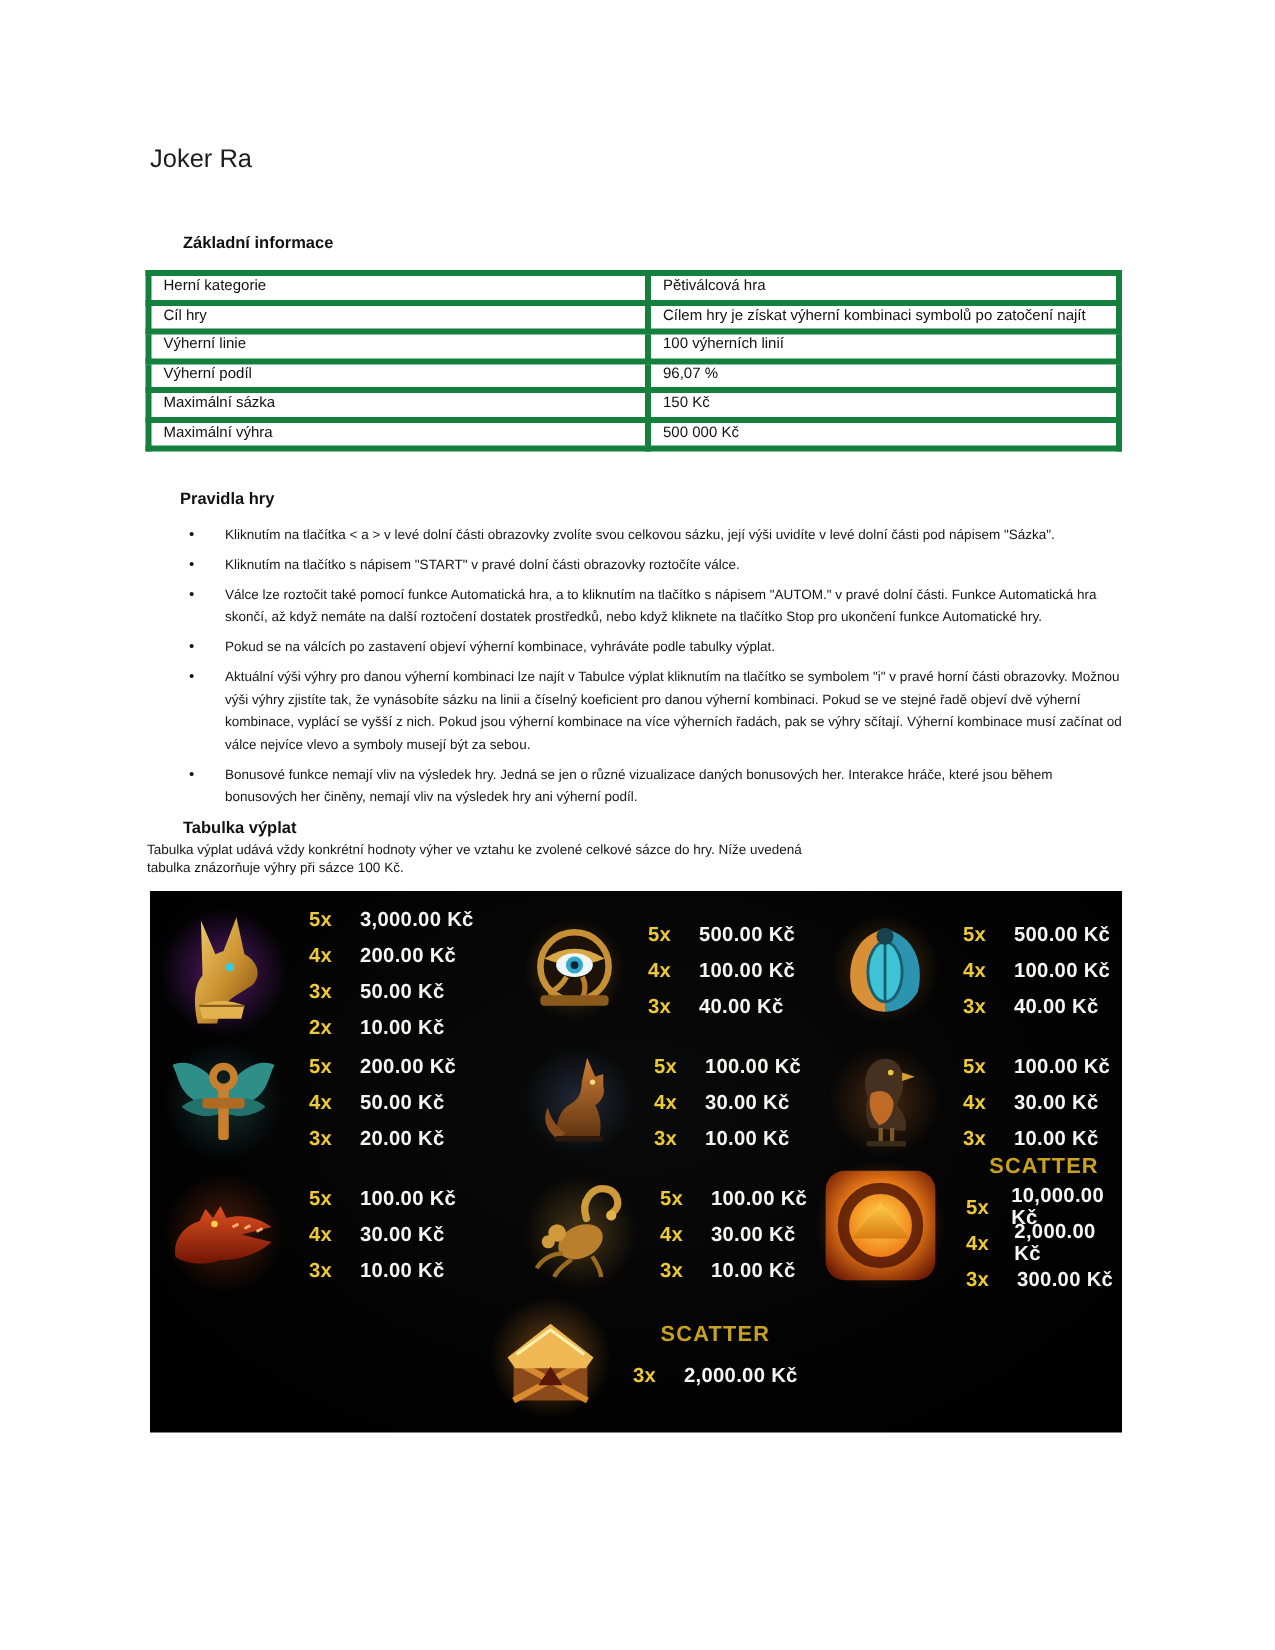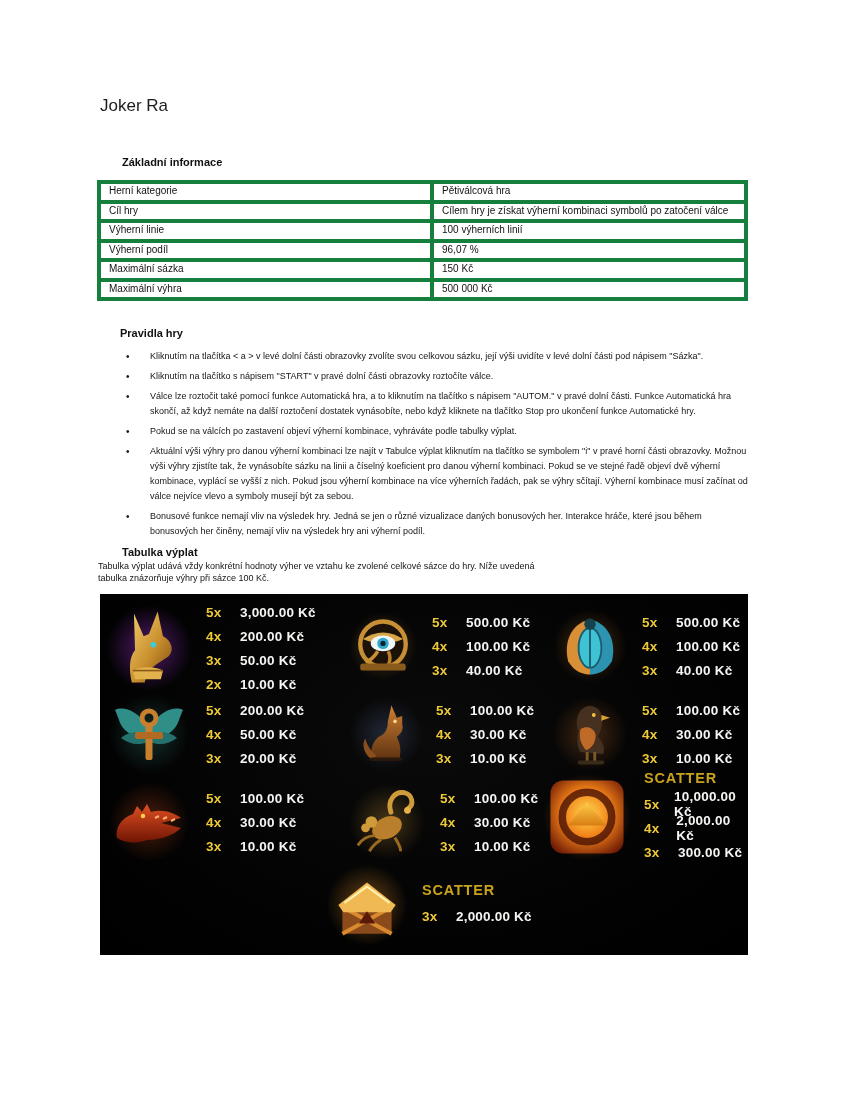--- a/index.html
+++ b/index.html
@@ -29,21 +29,21 @@
   .panel { position:absolute; left:100px; top:594px; width:648px; height:361px;
            background:radial-gradient(ellipse at 50% 40%, #0a0a0a 0%, #020202 70%, #000 100%); }
 
   .cell { position:absolute; display:flex; align-items:center; }
   .sym { position:relative; display:flex; align-items:center; justify-content:center; flex:none; }
   .sym svg { position:relative; width:100%; height:100%; }
   .lines { margin-left:14px; }
   .pline { display:flex; align-items:center; height:24px; }
   .mult { width:34px; font-weight:700; font-size:13.5px; color:#eec937; letter-spacing:.2px; }
   .amt  { font-weight:700; font-size:13.5px; color:#f5f5f3; letter-spacing:.2px; }
-  .scatter-label { font-weight:700; font-size:14.5px; color:#c9a21d; letter-spacing:.8px; height:22px; }
+  .scatter-label { font-weight:700; font-size:14.5px; color:#c9a21d; letter-spacing:.8px; height:22px;text-align:center; }
 
   
   .glow-anubis   { background:radial-gradient(circle, rgba(148,44,190,.55) 0%, rgba(148,44,190,0) 68%); }
   .glow-eye      { background:radial-gradient(circle, rgba(222,150,48,.32) 0%, rgba(222,150,48,0) 68%); }
   .glow-scarab   { background:radial-gradient(circle, rgba(235,145,45,.30) 0%, rgba(235,145,45,0) 68%); }
   .glow-wings    { background:radial-gradient(circle, rgba(64,165,152,.28) 0%, rgba(64,165,152,0) 68%); }
   .glow-fox      { background:radial-gradient(circle, rgba(120,150,220,.22) 0%, rgba(120,150,220,0) 68%); }
   .glow-bird     { background:radial-gradient(circle, rgba(230,125,45,.28) 0%, rgba(230,125,45,0) 68%); }
   .glow-croc     { background:radial-gradient(circle, rgba(235,85,30,.32) 0%, rgba(235,85,30,0) 68%); }
   .glow-scorpion { background:radial-gradient(circle, rgba(215,160,60,.30) 0%, rgba(215,160,60,0) 68%); }
@@ -60,21 +60,21 @@
   <div class="sec-heading" id="h-basic">Základní informace</div>
 
   <table class="info">
     <tbody>
       <tr>
         <td class="lbl">Herní kategorie</td>
         <td>Pětiválcová hra</td>
       </tr>
       <tr>
         <td class="lbl">Cíl hry</td>
-        <td>Cílem hry je získat výherní kombinaci symbolů po zatočení válce</td>
+        <td>Cílem hry je získat výherní kombinaci symbolů po zatočení najít</td>
       </tr>
       <tr>
         <td class="lbl">Výherní linie</td>
         <td>100 výherních linií</td>
       </tr>
       <tr>
         <td class="lbl">Výherní podíl</td>
         <td>96,07 %</td>
       </tr>
       <tr>
@@ -86,21 +86,21 @@
         <td>500 000 Kč</td>
       </tr>
     </tbody>
   </table>
 
   <div class="sec-heading" id="h-rules">Pravidla hry</div>
 
   <ul class="rules">
     <li>Kliknutím na tlačítka &lt; a &gt; v levé dolní části obrazovky zvolíte svou celkovou sázku, její výši uvidíte v levé dolní části pod nápisem "Sázka".</li>
     <li>Kliknutím na tlačítko s nápisem "START" v pravé dolní části obrazovky roztočíte válce.</li>
-    <li>Válce lze roztočit také pomocí funkce Automatická hra, a to kliknutím na tlačítko s nápisem "AUTOM." v pravé dolní části. Funkce Automatická hra skončí, až když nemáte na další roztočení dostatek vynásobíte, nebo když kliknete na tlačítko Stop pro ukončení funkce Automatické hry.</li>
+    <li>Válce lze roztočit také pomocí funkce Automatická hra, a to kliknutím na tlačítko s nápisem "AUTOM." v pravé dolní části. Funkce Automatická hra skončí, až když nemáte na další roztočení dostatek prostředků, nebo když kliknete na tlačítko Stop pro ukončení funkce Automatické hry.</li>
     <li>Pokud se na válcích po zastavení objeví výherní kombinace, vyhráváte podle tabulky výplat.</li>
     <li>Aktuální výši výhry pro danou výherní kombinaci lze najít v Tabulce výplat kliknutím na tlačítko se symbolem "i" v pravé horní části obrazovky. Možnou výši výhry zjistíte tak, že vynásobíte sázku na linii a číselný koeficient pro danou výherní kombinaci. Pokud se ve stejné řadě objeví dvě výherní kombinace, vyplácí se vyšší z nich. Pokud jsou výherní kombinace na více výherních řadách, pak se výhry sčítají. Výherní kombinace musí začínat od válce nejvíce vlevo a symboly musejí být za sebou.</li>
     <li>Bonusové funkce nemají vliv na výsledek hry. Jedná se jen o různé vizualizace daných bonusových her. Interakce hráče, které jsou během bonusových her činěny, nemají vliv na výsledek hry ani výherní podíl.</li>
   </ul>
 
   <div class="sec-heading" id="h-paytable">Tabulka výplat</div>
   <div class="pay-desc">Tabulka výplat udává vždy konkrétní hodnoty výher ve vztahu ke zvolené celkové sázce do hry. Níže uvedená tabulka znázorňuje výhry při sázce 100 Kč.</div>
 
   <div class="panel">
 

